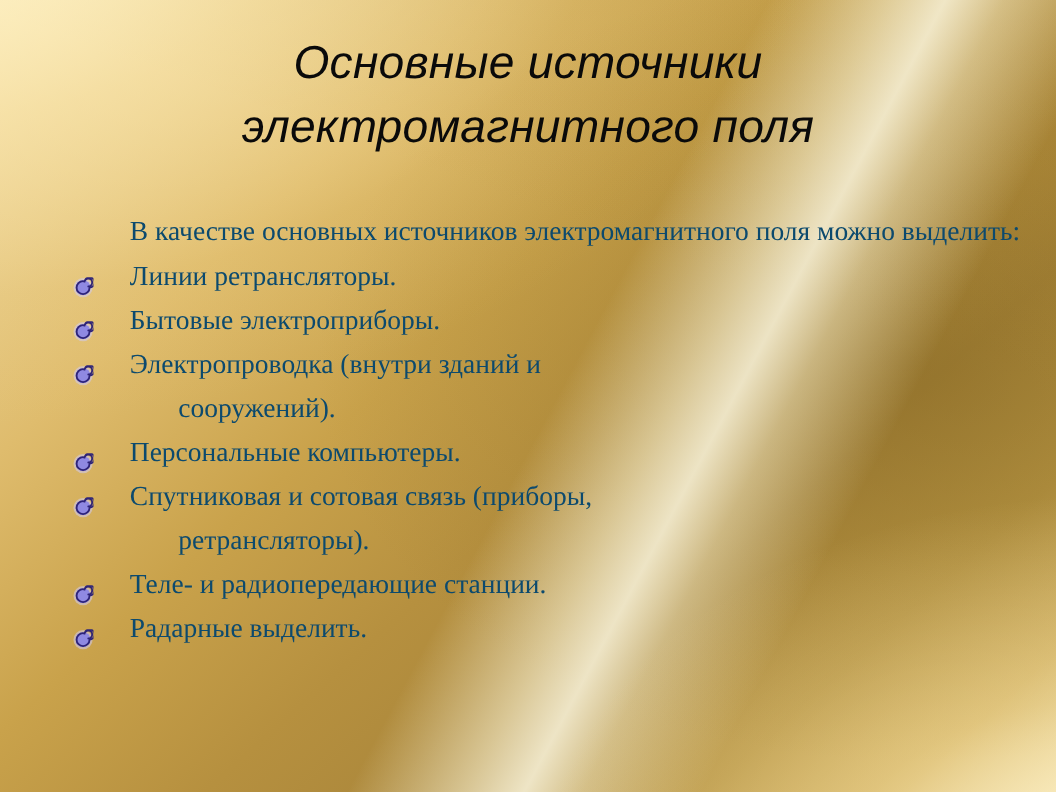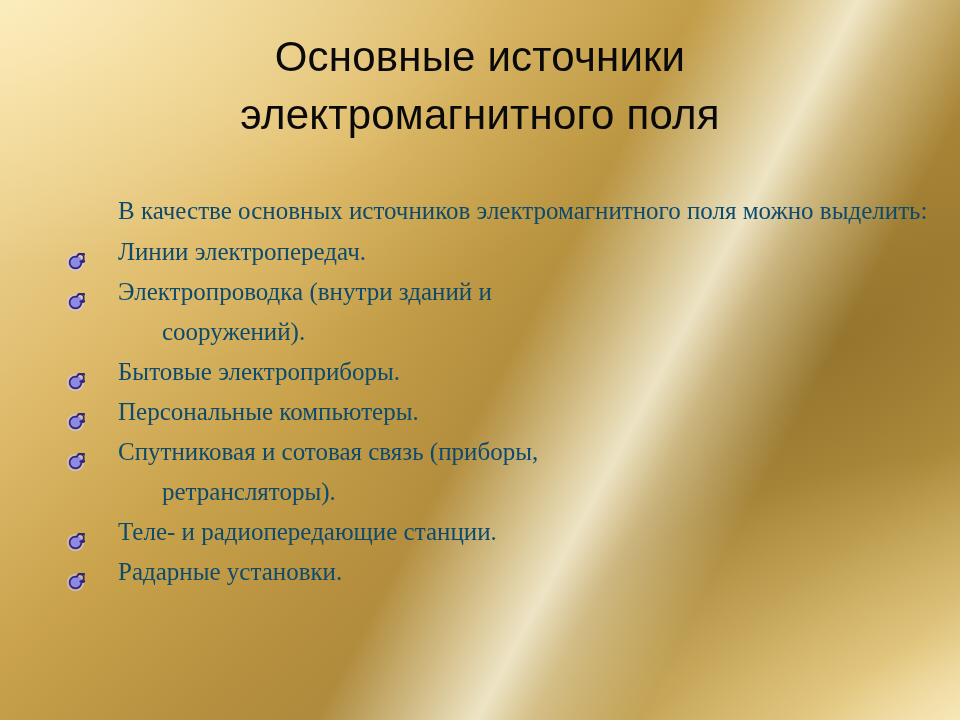--- a/index.html
+++ b/index.html
@@ -94,20 +94,21 @@
     left: 80px;
     top: 28px;
     width: 800px;
     text-align: center;
     font-family: "Liberation Sans", "DejaVu Sans", sans-serif;
     font-size: 42px;
     line-height: 58px;
     color: #0a0a0a;
     letter-spacing: 0.2px;
     white-space: pre-line;
+    font-style: italic;
   }
 
   .body-block {
     position: absolute;
     left: 58px;
     top: 192px;
     width: 880px;
     color: #0c4a6e;
   }
 
@@ -174,21 +175,32 @@
       <ul class="bullet-list">
 
         <li class="bullet-item">
           <span class="spiral-bullet">
             <svg viewBox="0 0 24 24" width="19" height="19" aria-hidden="true">
               <circle cx="12" cy="12" r="11" fill="#cfcbf2" opacity="0.55"></circle>
               <circle cx="12" cy="12" r="8.6" fill="#8f89e2"></circle>
               <path d="M12 4.6a7.4 7.4 0 1 0 7.4 7.4 5.9 5.9 0 1 0-5.9-5.9 4.5 4.5 0 1 1 4.5 4.5" fill="none" stroke="#2e2478" stroke-width="2.1" stroke-linecap="round"></path>
             </svg>
           </span>
-          <span>Линии электропередач.</span>
+          <span>Линии ретрансляторы.</span>
+        </li>
+
+        <li class="bullet-item">
+          <span class="spiral-bullet">
+            <svg viewBox="0 0 24 24" width="19" height="19" aria-hidden="true">
+              <circle cx="12" cy="12" r="11" fill="#cfcbf2" opacity="0.55"></circle>
+              <circle cx="12" cy="12" r="8.6" fill="#8f89e2"></circle>
+              <path d="M12 4.6a7.4 7.4 0 1 0 7.4 7.4 5.9 5.9 0 1 0-5.9-5.9 4.5 4.5 0 1 1 4.5 4.5" fill="none" stroke="#2e2478" stroke-width="2.1" stroke-linecap="round"></path>
+            </svg>
+          </span>
+          <span>Бытовые электроприборы.</span>
         </li>
 
         <li class="bullet-item">
           <span class="spiral-bullet">
             <svg viewBox="0 0 24 24" width="19" height="19" aria-hidden="true">
               <circle cx="12" cy="12" r="11" fill="#cfcbf2" opacity="0.55"></circle>
               <circle cx="12" cy="12" r="8.6" fill="#8f89e2"></circle>
               <path d="M12 4.6a7.4 7.4 0 1 0 7.4 7.4 5.9 5.9 0 1 0-5.9-5.9 4.5 4.5 0 1 1 4.5 4.5" fill="none" stroke="#2e2478" stroke-width="2.1" stroke-linecap="round"></path>
             </svg>
           </span>
@@ -197,31 +209,20 @@
         </li>
 
         <li class="bullet-item">
           <span class="spiral-bullet">
             <svg viewBox="0 0 24 24" width="19" height="19" aria-hidden="true">
               <circle cx="12" cy="12" r="11" fill="#cfcbf2" opacity="0.55"></circle>
               <circle cx="12" cy="12" r="8.6" fill="#8f89e2"></circle>
               <path d="M12 4.6a7.4 7.4 0 1 0 7.4 7.4 5.9 5.9 0 1 0-5.9-5.9 4.5 4.5 0 1 1 4.5 4.5" fill="none" stroke="#2e2478" stroke-width="2.1" stroke-linecap="round"></path>
             </svg>
           </span>
-          <span>Бытовые электроприборы.</span>
-        </li>
-
-        <li class="bullet-item">
-          <span class="spiral-bullet">
-            <svg viewBox="0 0 24 24" width="19" height="19" aria-hidden="true">
-              <circle cx="12" cy="12" r="11" fill="#cfcbf2" opacity="0.55"></circle>
-              <circle cx="12" cy="12" r="8.6" fill="#8f89e2"></circle>
-              <path d="M12 4.6a7.4 7.4 0 1 0 7.4 7.4 5.9 5.9 0 1 0-5.9-5.9 4.5 4.5 0 1 1 4.5 4.5" fill="none" stroke="#2e2478" stroke-width="2.1" stroke-linecap="round"></path>
-            </svg>
-          </span>
           <span>Персональные компьютеры.</span>
         </li>
 
         <li class="bullet-item">
           <span class="spiral-bullet">
             <svg viewBox="0 0 24 24" width="19" height="19" aria-hidden="true">
               <circle cx="12" cy="12" r="11" fill="#cfcbf2" opacity="0.55"></circle>
               <circle cx="12" cy="12" r="8.6" fill="#8f89e2"></circle>
               <path d="M12 4.6a7.4 7.4 0 1 0 7.4 7.4 5.9 5.9 0 1 0-5.9-5.9 4.5 4.5 0 1 1 4.5 4.5" fill="none" stroke="#2e2478" stroke-width="2.1" stroke-linecap="round"></path>
             </svg>
@@ -243,19 +244,19 @@
 
 
         <li class="bullet-item">
           <span class="spiral-bullet">
             <svg viewBox="0 0 24 24" width="19" height="19" aria-hidden="true">
               <circle cx="12" cy="12" r="11" fill="#cfcbf2" opacity="0.55"></circle>
               <circle cx="12" cy="12" r="8.6" fill="#8f89e2"></circle>
               <path d="M12 4.6a7.4 7.4 0 1 0 7.4 7.4 5.9 5.9 0 1 0-5.9-5.9 4.5 4.5 0 1 1 4.5 4.5" fill="none" stroke="#2e2478" stroke-width="2.1" stroke-linecap="round"></path>
             </svg>
           </span>
-          <span>Радарные установки.</span>
+          <span>Радарные выделить.</span>
         </li>
 
       </ul>
     </div>
   </div>
 </div>
 
 </body></html>

